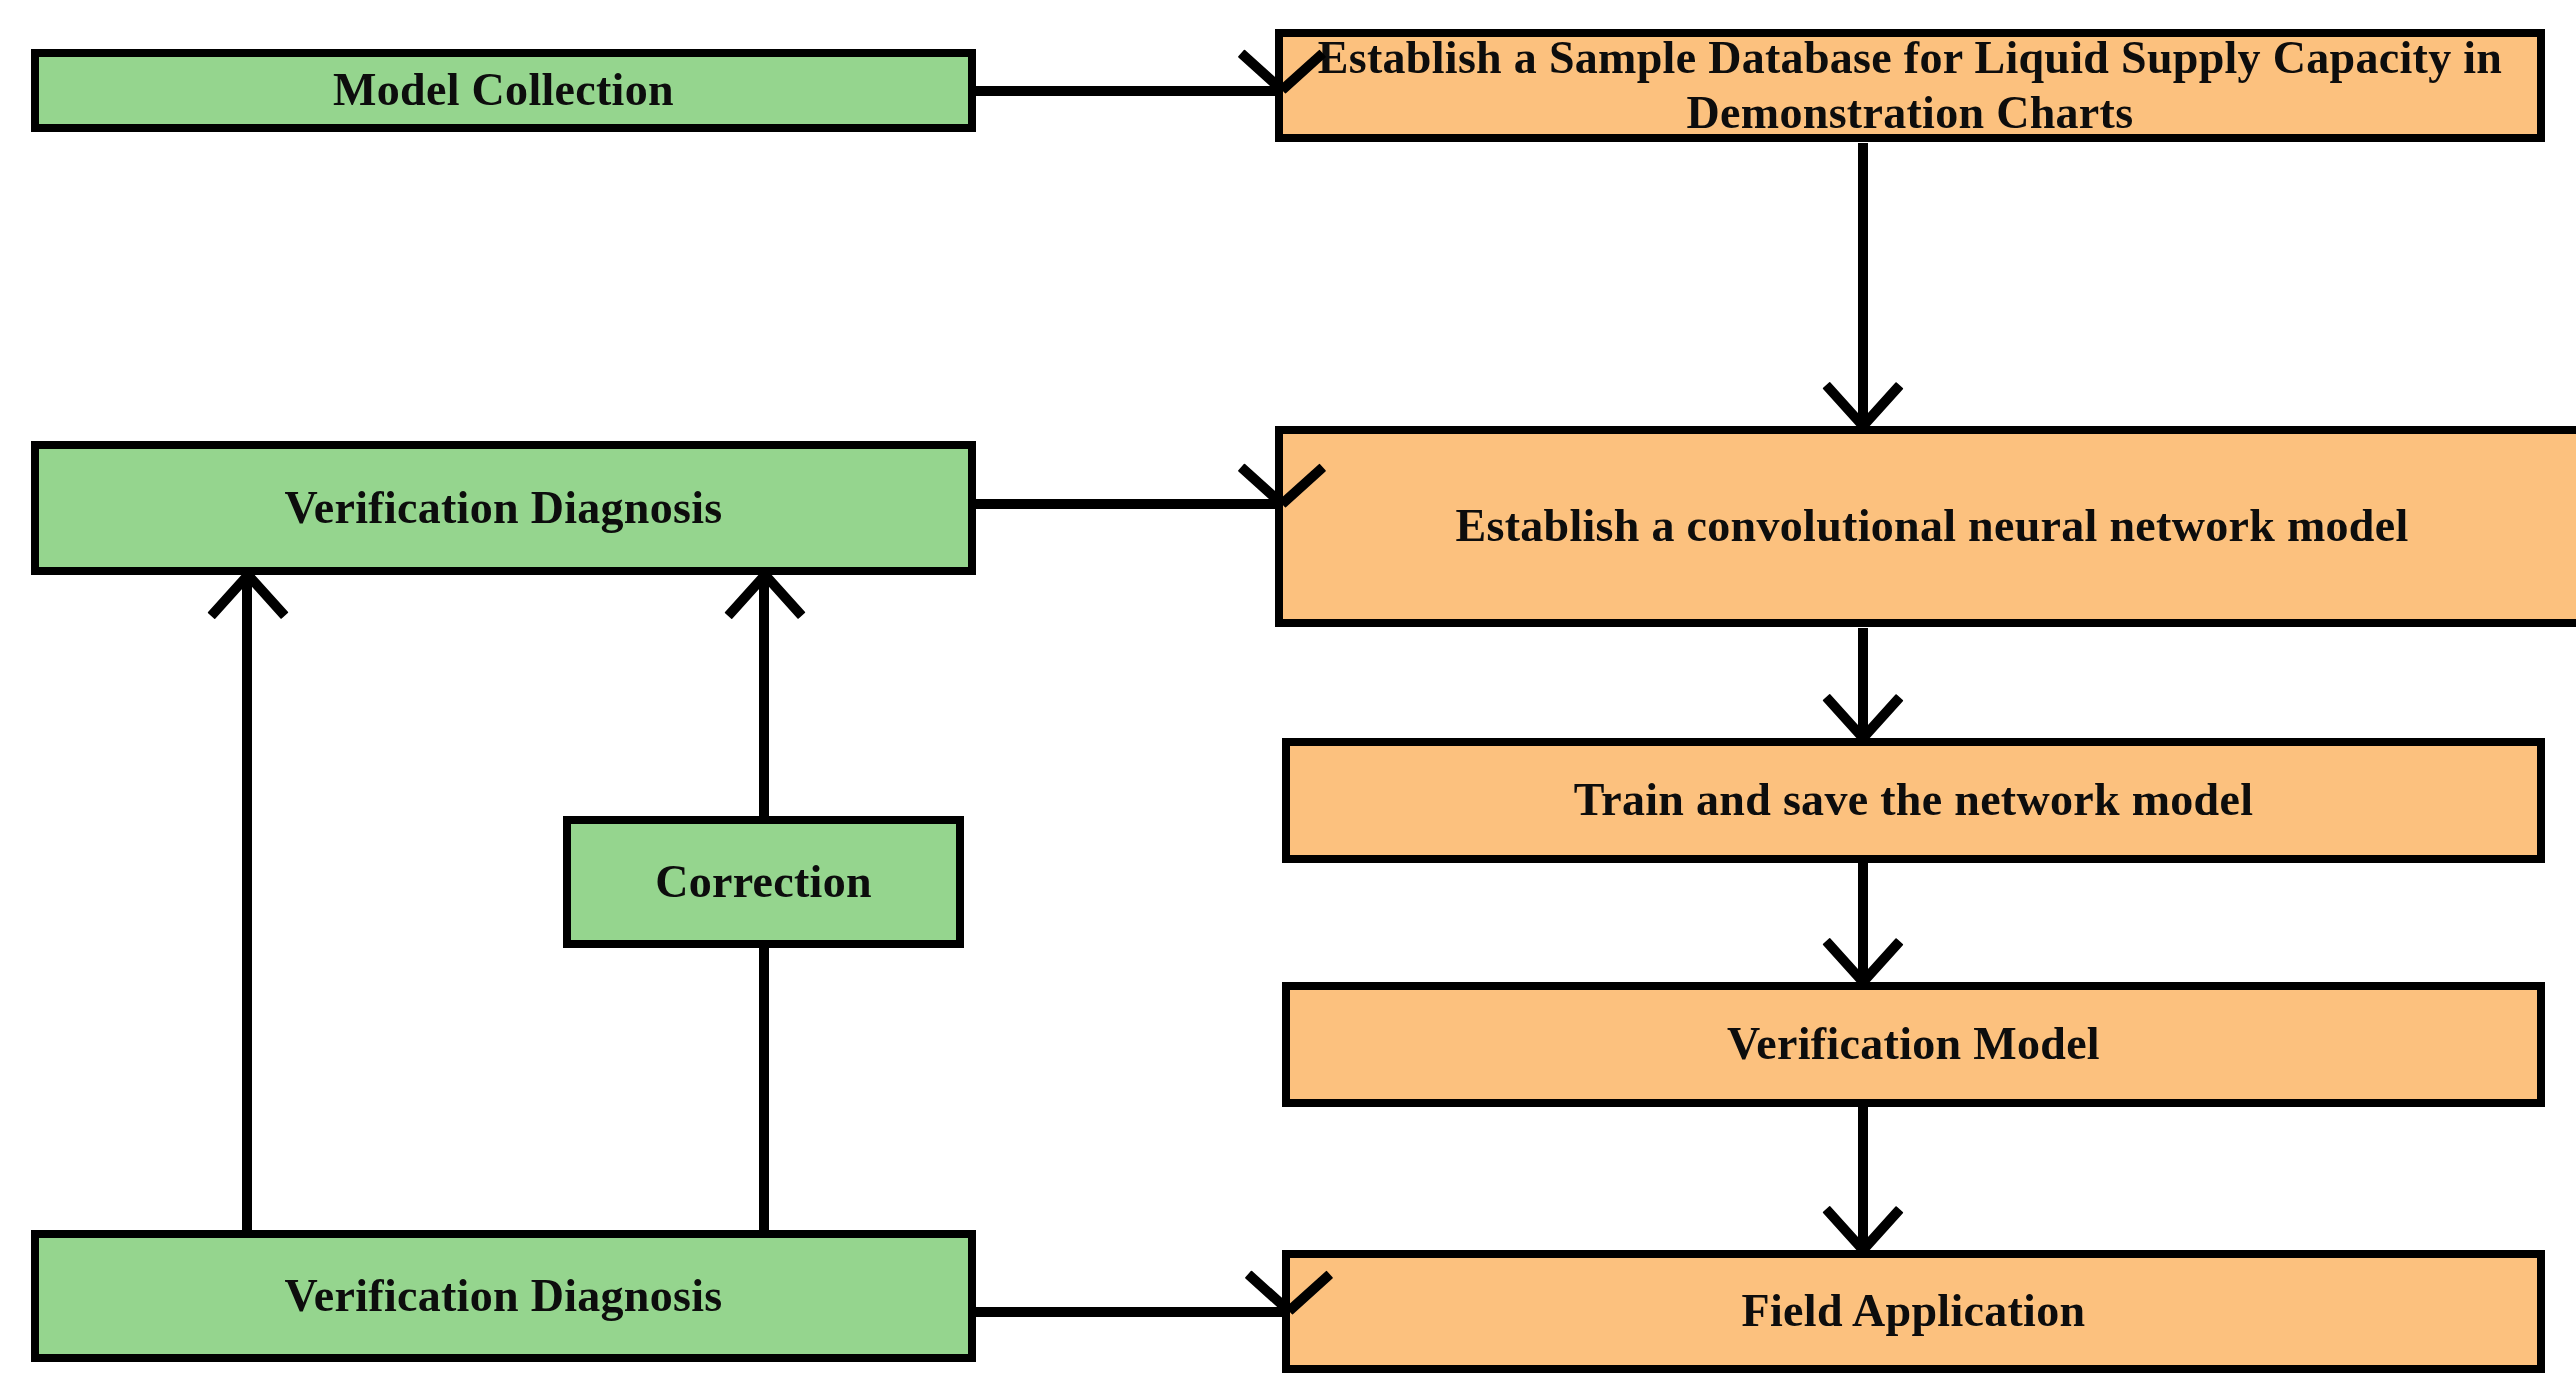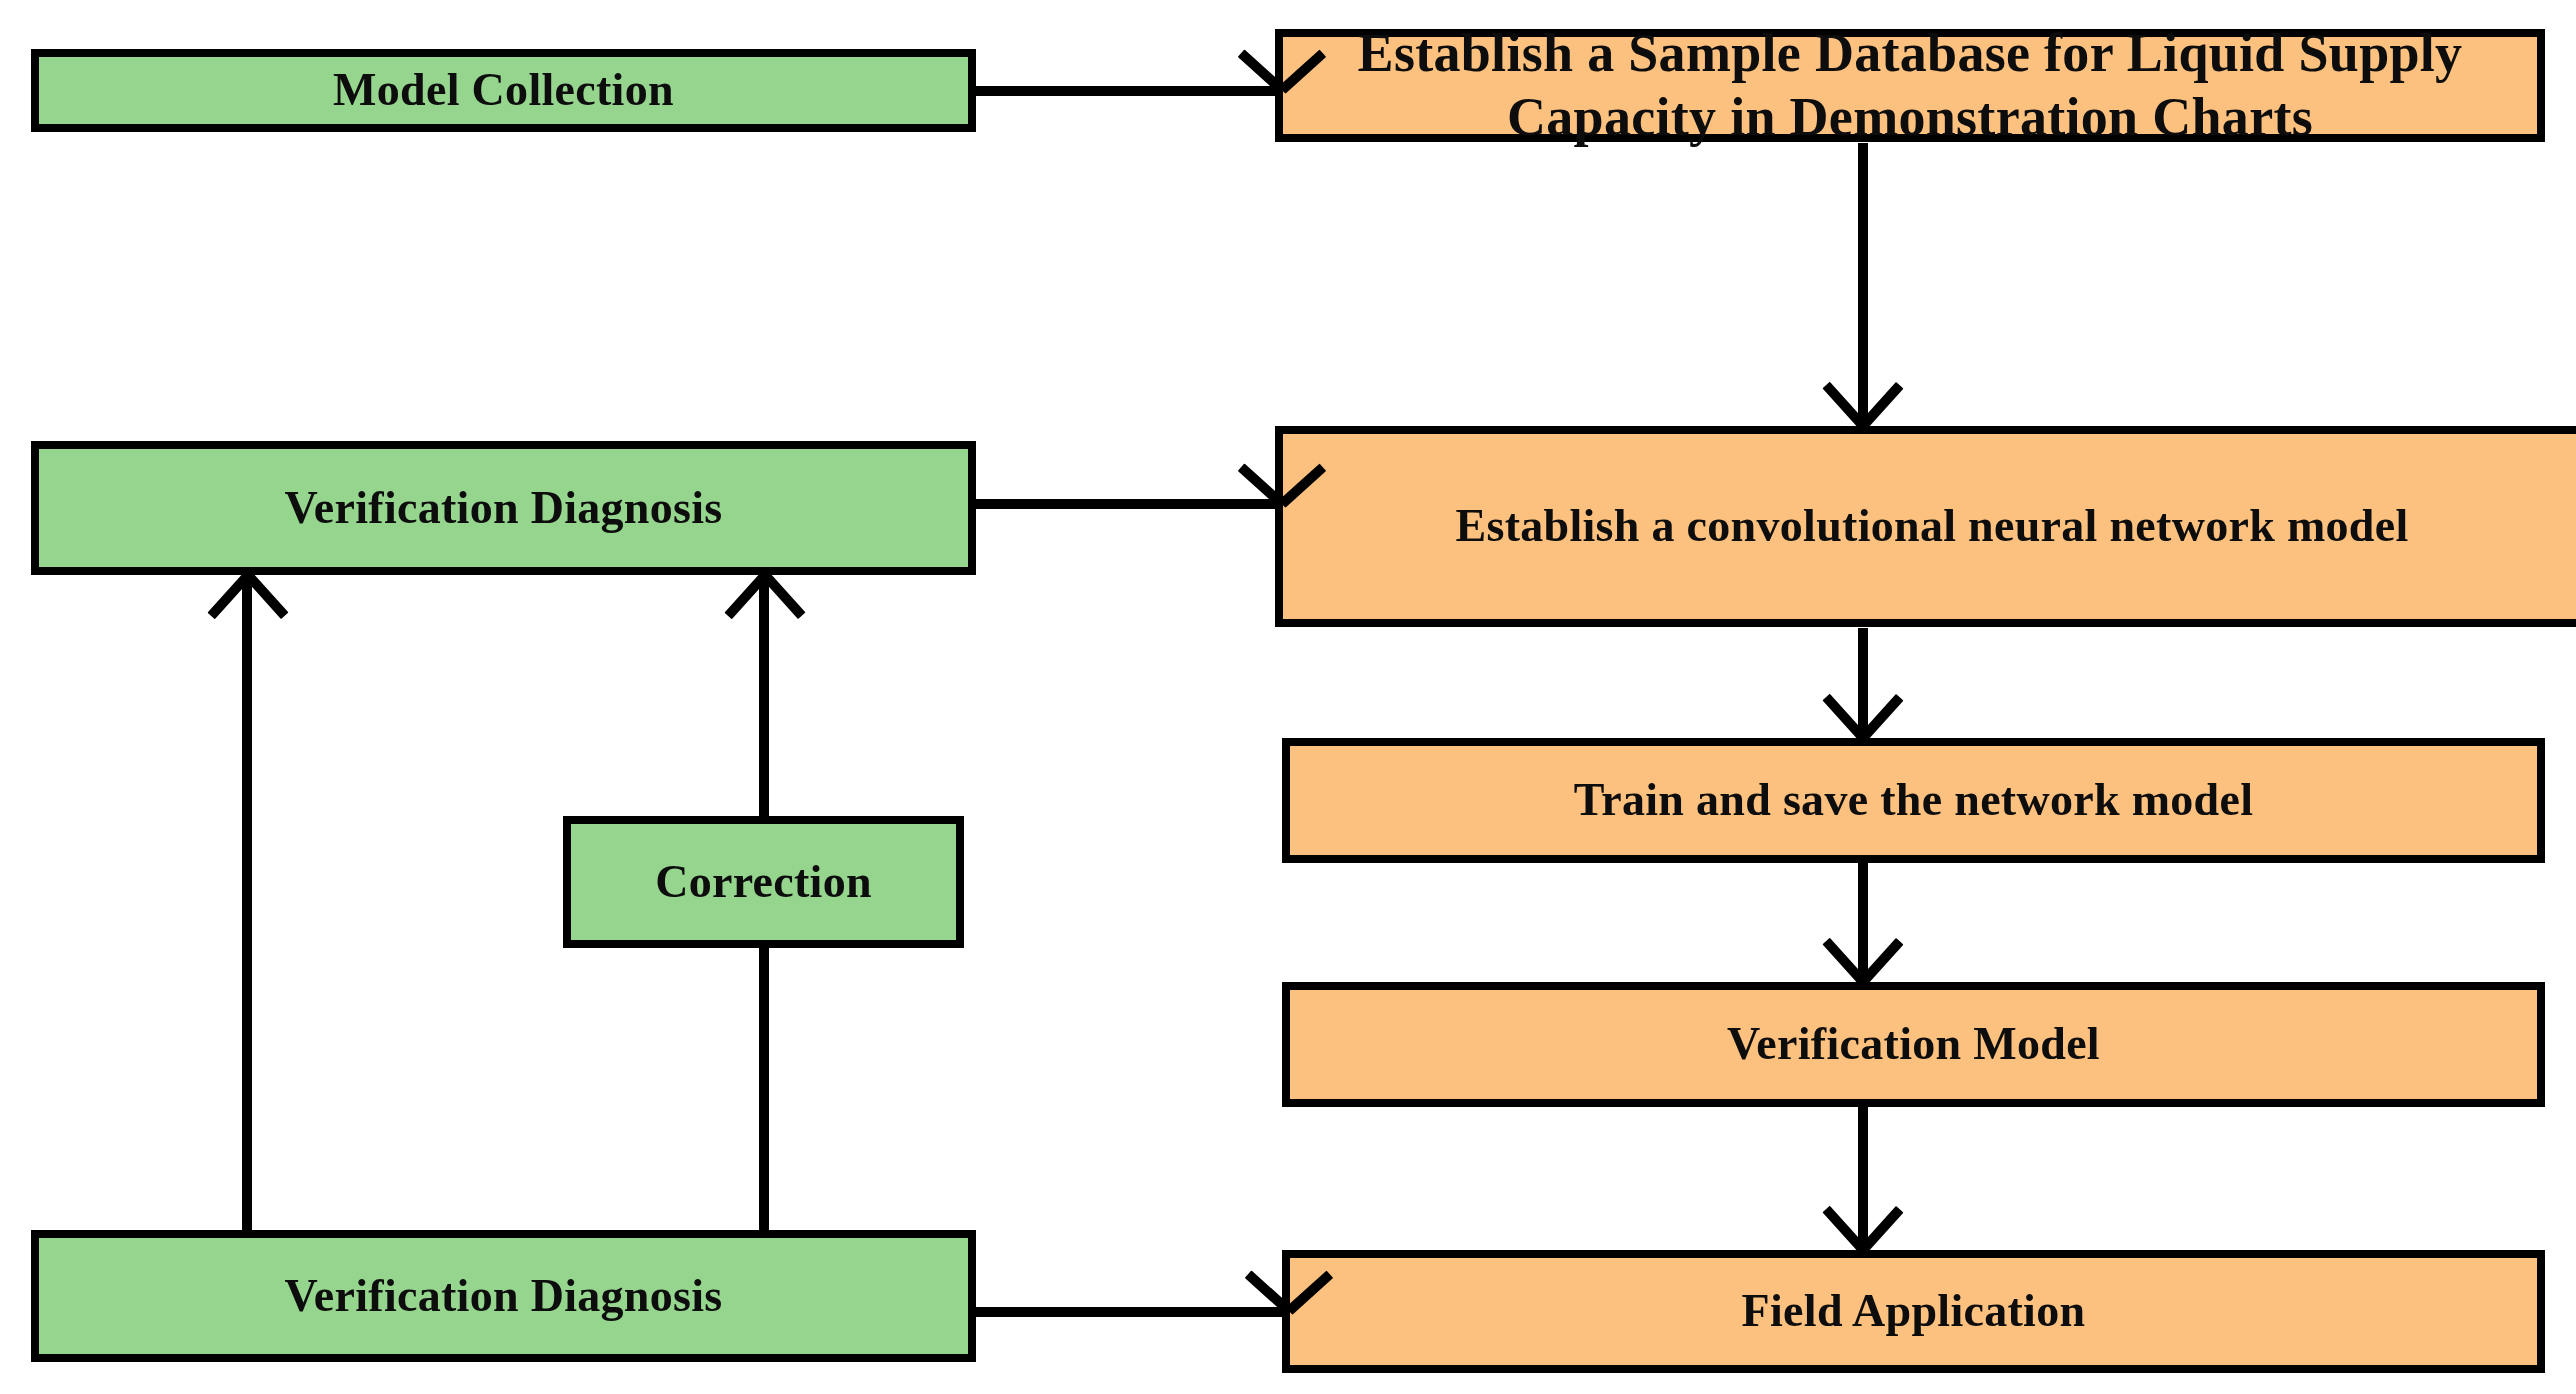--- a/index.html
+++ b/index.html
@@ -81,21 +81,21 @@
 </style>
 </head>
 <body>
 
 <div id="canvas">
 
   <div class="node green" style="left:31px; top:49px; width:945px; height:83px; font-size:46px;">
     <span class="node-label">Model Collection</span>
   </div>
 
-  <div class="node orange" style="left:1275px; top:29px; width:1270px; height:113px; font-size:54px;">
+  <div class="node orange" style="left:1275px; top:29px; width:1270px; height:113px; font-size:46px;">
     <span class="node-label">Establish a Sample Database for Liquid Supply Capacity in Demonstration Charts</span>
   </div>
 
   <div class="node green" style="left:31px; top:441px; width:945px; height:134px; font-size:46px;">
     <span class="node-label">Verification Diagnosis</span>
   </div>
 
   <div class="node orange" style="left:1275px; top:426px; width:1314px; height:201px; font-size:46px;">
     <span class="node-label">Establish a convolutional neural network model</span>
   </div>

